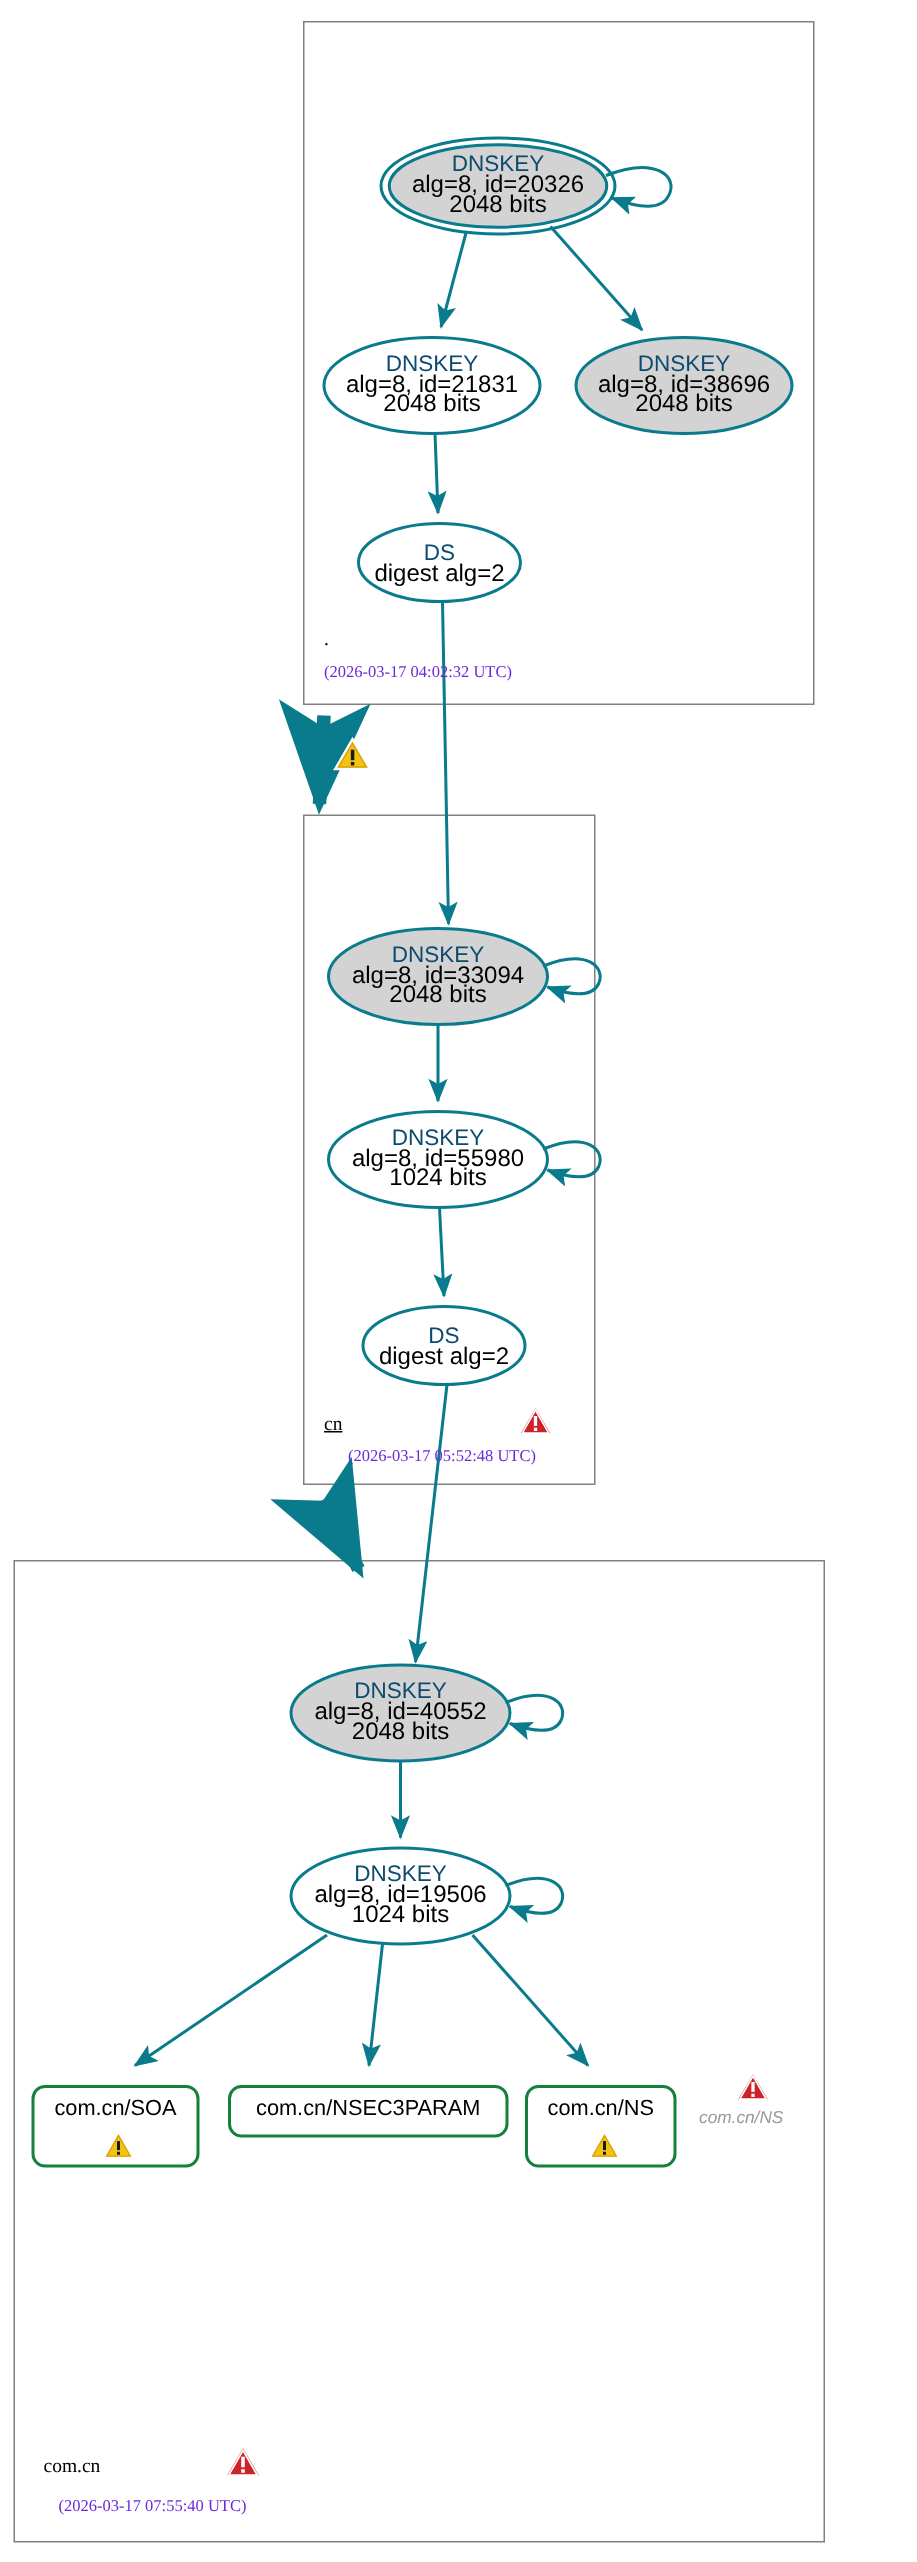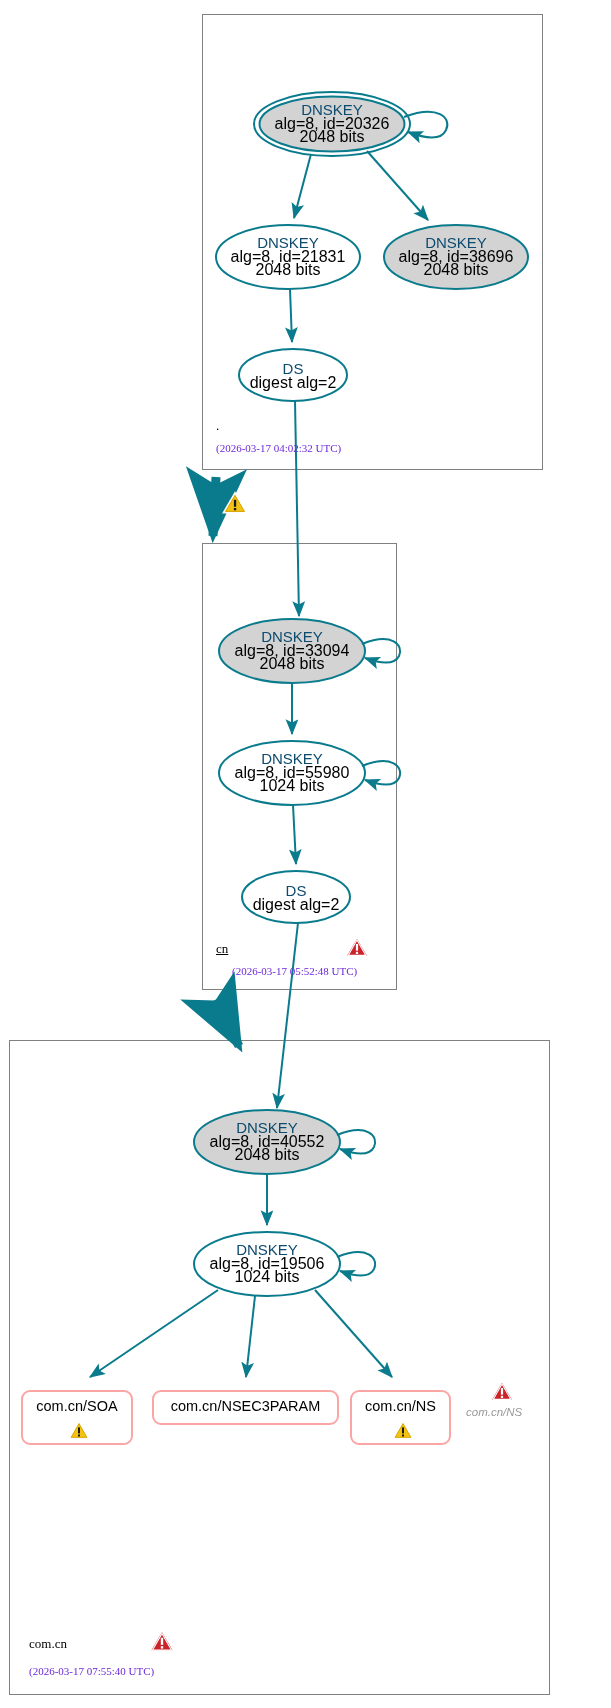--- a/index.html
+++ b/index.html
@@ -61,21 +61,21 @@
   }
   .nt-sub {
     font-family: Liberation Sans, sans-serif;
     font-size: 16px;
     color: #000000;
     line-height: 13px;
   }
   
   .rrset {
     position: absolute;
-    border: 2px solid #fca5a5;
+    border: 2px solid #15803d;
     border-radius: 9px;
     background: #ffffff;
     box-sizing: border-box;
   }
   .rrset-label {
     position: absolute;
     width: 100%;
     text-align: center;
     font-family: "Liberation Sans", sans-serif;
     font-size: 14.5px;
@@ -276,21 +276,21 @@
   <div class="alert" style="left:344px; top:935px;">
     <svg width="26" height="24" viewBox="0 0 26 24" xmlns="http://www.w3.org/2000/svg">
       <path d="M13,2 L24.4,21.6 L1.6,21.6 Z" fill="#cc2229" stroke="#ffffff" stroke-width="1.8"></path>
       <path d="M13,5 L21.8,20.4 L4.2,20.4 Z" fill="none" stroke="#ffffff" stroke-width="1.1"></path>
       <rect x="11.9" y="9" width="2.2" height="6.6" fill="#ffffff"></rect>
       <rect x="11.9" y="16.8" width="2.2" height="2.2" fill="#ffffff"></rect>
     </svg>
   </div>
 
   <div class="zone-label" style="left:29px; top:1636px;text-align:right;">com.cn</div>
-  <div class="zone-stamp" style="left:29px; top:1665px;">(2026-03-17 07:55:40 UTC)</div>
+  <div class="zone-stamp" style="left:39px; top:1665px;">(2026-03-17 07:55:40 UTC)</div>
   <div class="alert" style="left:148px; top:1628px;">
     <svg width="28" height="26" viewBox="0 0 26 24" xmlns="http://www.w3.org/2000/svg">
       <path d="M13,2 L24.4,21.6 L1.6,21.6 Z" fill="#cc2229" stroke="#ffffff" stroke-width="1.8"></path>
       <path d="M13,5 L21.8,20.4 L4.2,20.4 Z" fill="none" stroke="#ffffff" stroke-width="1.1"></path>
       <rect x="11.9" y="9" width="2.2" height="6.6" fill="#ffffff"></rect>
       <rect x="11.9" y="16.8" width="2.2" height="2.2" fill="#ffffff"></rect>
     </svg>
   </div>
 
 </div>

